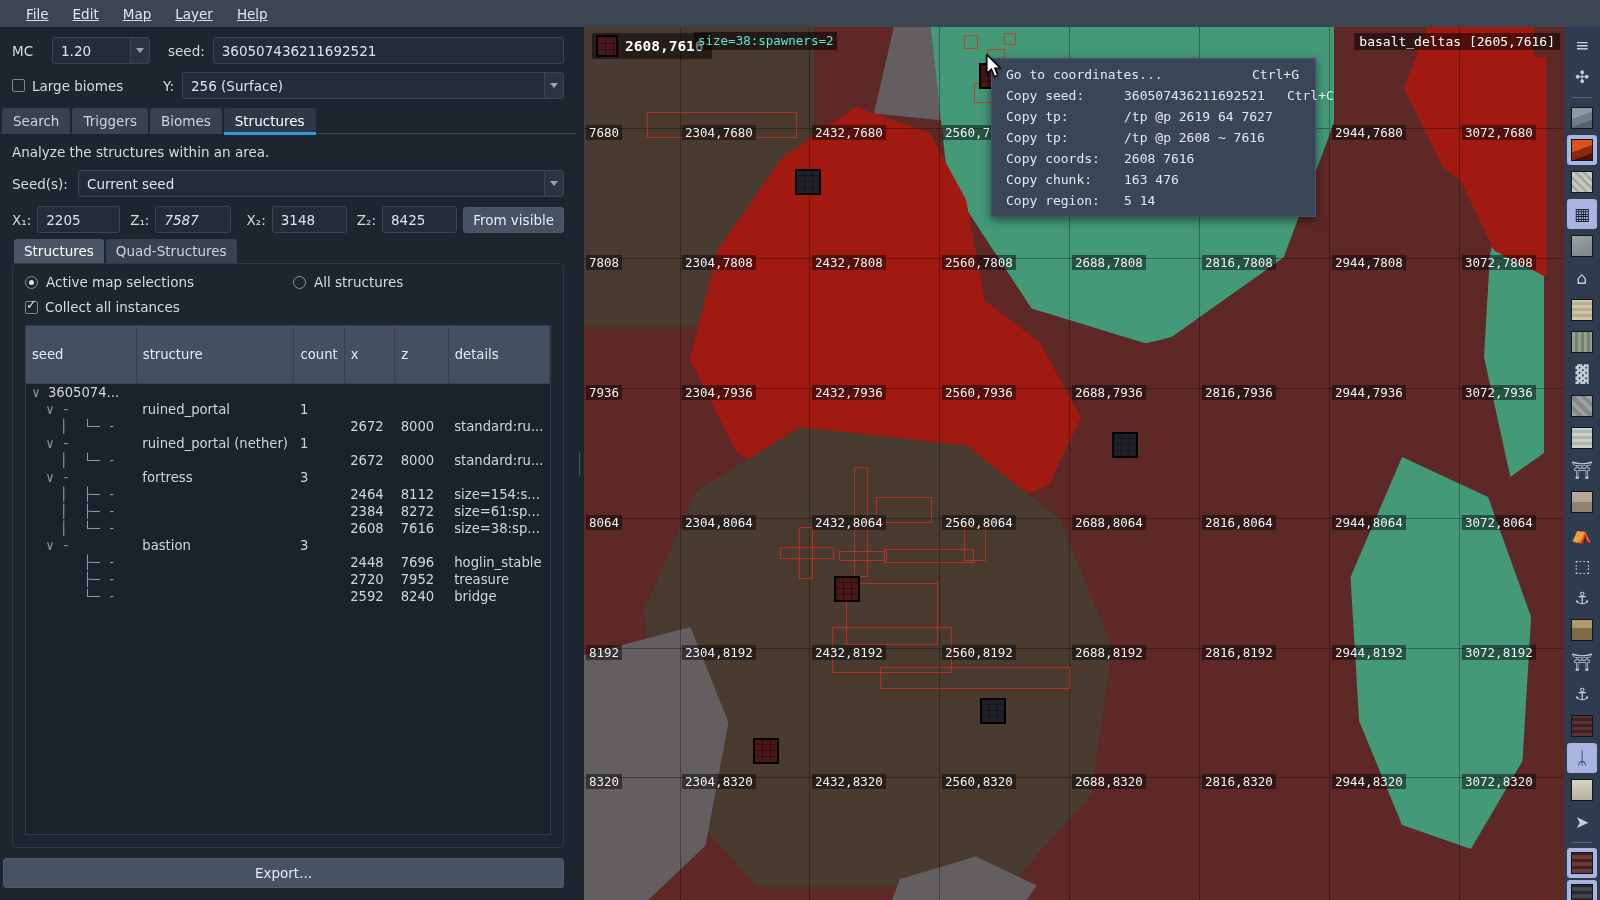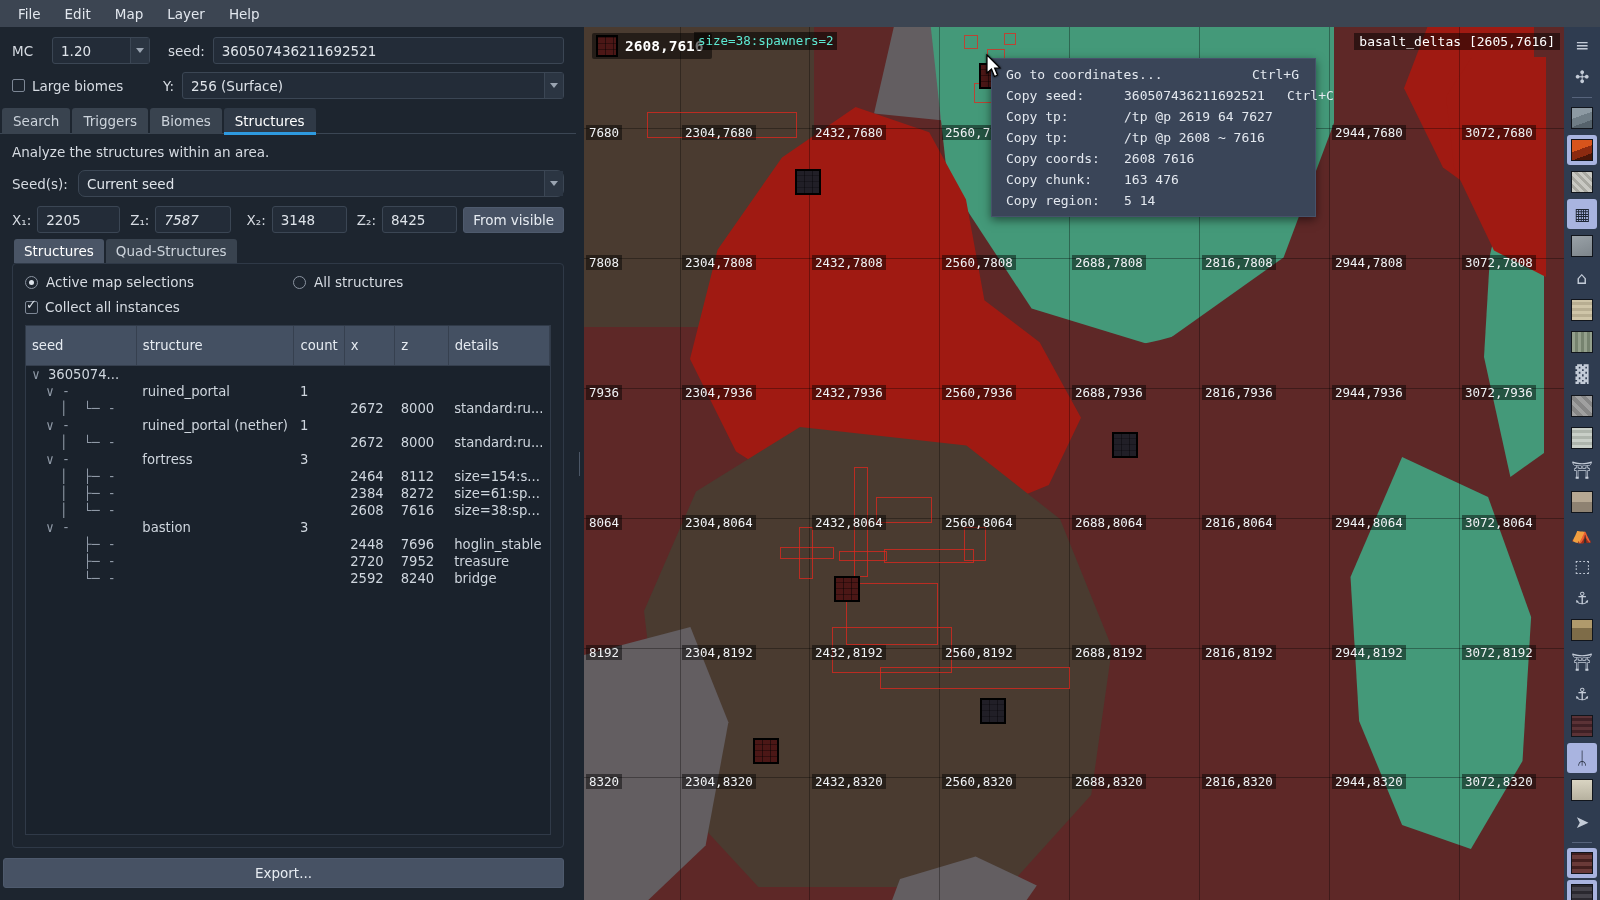--- a/index.html
+++ b/index.html
@@ -9,21 +9,21 @@
     font-family: "DejaVu Sans", "Liberation Sans", sans-serif;
     font-size: 13px;
     color: #d6dbe2;
     overflow: hidden;
   }
   #app { position: relative; width: 1600px; height: 900px; display: flex; flex-direction: column; }
 
   
   .menubar {
     height: 27px; background: #3c4552; display: flex; align-items: center;
-    padding-left: 6px; flex: 0 0 27px;
+    padding-left: 14px; flex: 0 0 27px; text-decoration: underline;
   }
   .menubar .mi {
     padding: 4px 12px; font-size: 13.5px; color: #e2e7ee; border-radius: 2px; cursor: default;
   }
 
   
   .body { flex: 1 1 auto; display: flex; min-height: 0; }
 
   
   .leftpane {
@@ -104,21 +104,21 @@
 
   
   .tablewrap {
     margin-top: 10px; flex: 1 1 auto; border: 1px solid #303a48;
     background: #1a222c; display: flex; flex-direction: column; min-height: 0;
     overflow: hidden;
   }
   table.tree { width: 100%; border-collapse: collapse; font-size: 13.2px; }
   table.tree thead th {
     background: #445062; color: #e6ebf1; font-weight: normal; text-align: left;
-    padding: 12px 6px; border-right: 1px solid #36404f; border-bottom: 1px solid #36404f;
+    padding: 21px 6px; border-right: 1px solid #36404f; border-bottom: 1px solid #36404f;
   }
   table.tree tbody td {
     padding: 1px 6px; color: #cfd6de; white-space: nowrap; vertical-align: middle;
     height: 17px;
   }
   .col-seed { width: 126px; }
   .col-struct { width: 155px; margin-top: 23px; }
   .col-count { width: 46px; }
   .col-x { width: 62px; }
   .col-z { width: 72px; }
@@ -275,21 +275,21 @@
         <div class="tab">Biomes</div>
         <div class="tab active">Structures</div>
       </div>
       <div class="tabline"></div>
 
       <div class="panelbody">
         <div class="lbl" style="margin-bottom:10px;">Analyze the structures within an area.</div>
 
         <div class="row" style="margin-bottom:9px;">
           <span class="lbl" style="width:58px;">Seed(s):</span>
-          <div class="combo" style="flex:1 1 auto;border-radius:7px;">
+          <div class="combo" style="flex:1 1 auto;">
             <span>Current seed</span>
             <span class="arrow"></span>
           </div>
         </div>
 
         <div class="row" style="gap:6px;">
           <span class="lbl">X₁:</span>
           <div class="textinput" style="width:84px;">
             <span>2205</span>
           </div>

